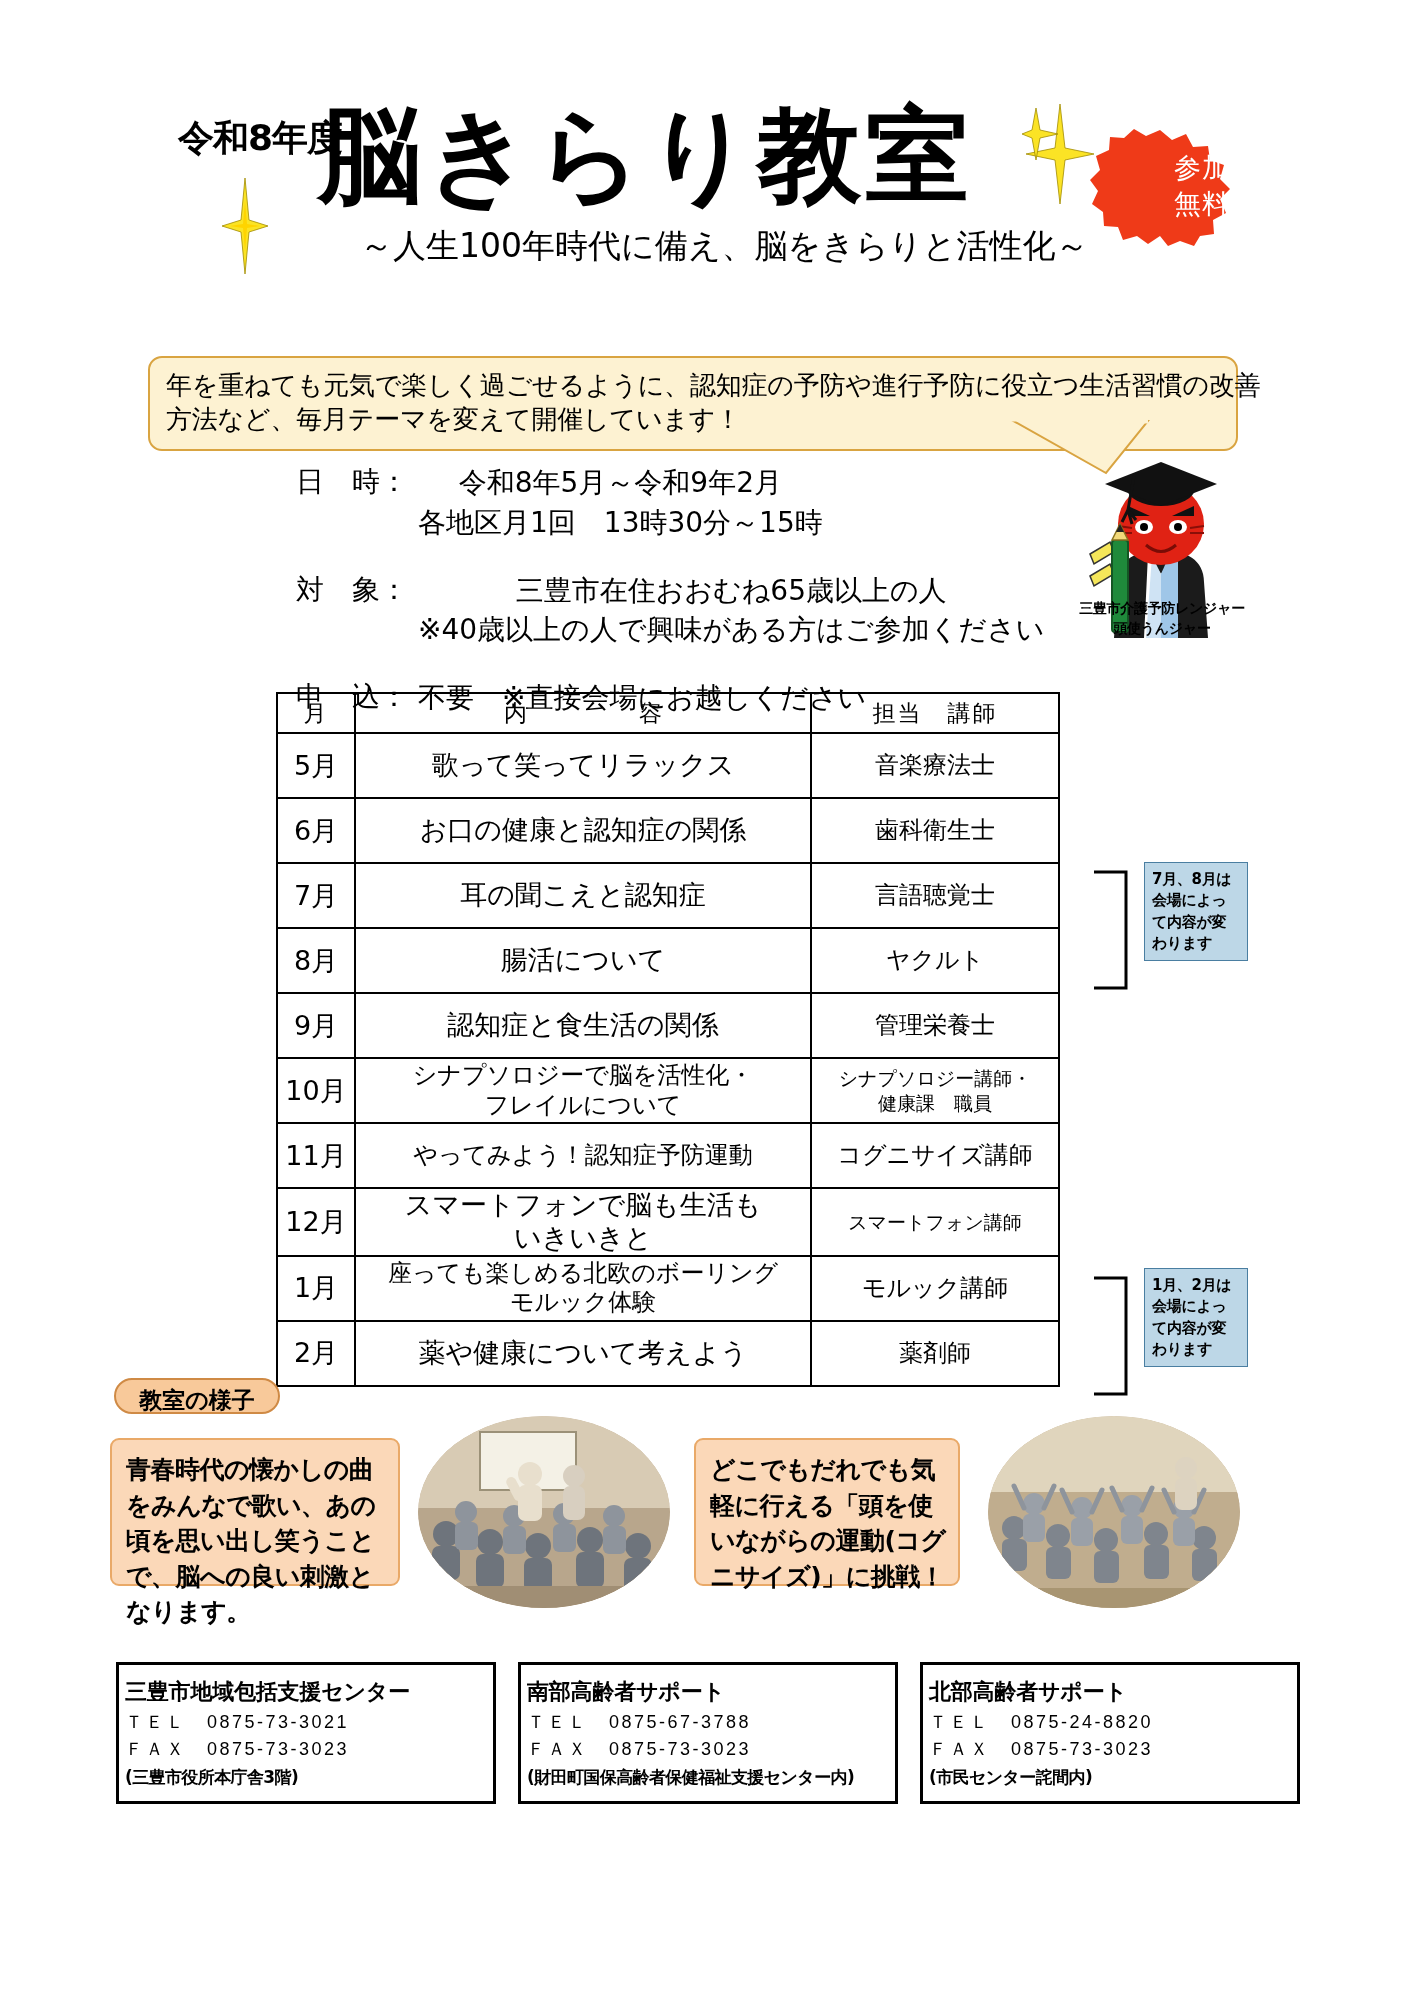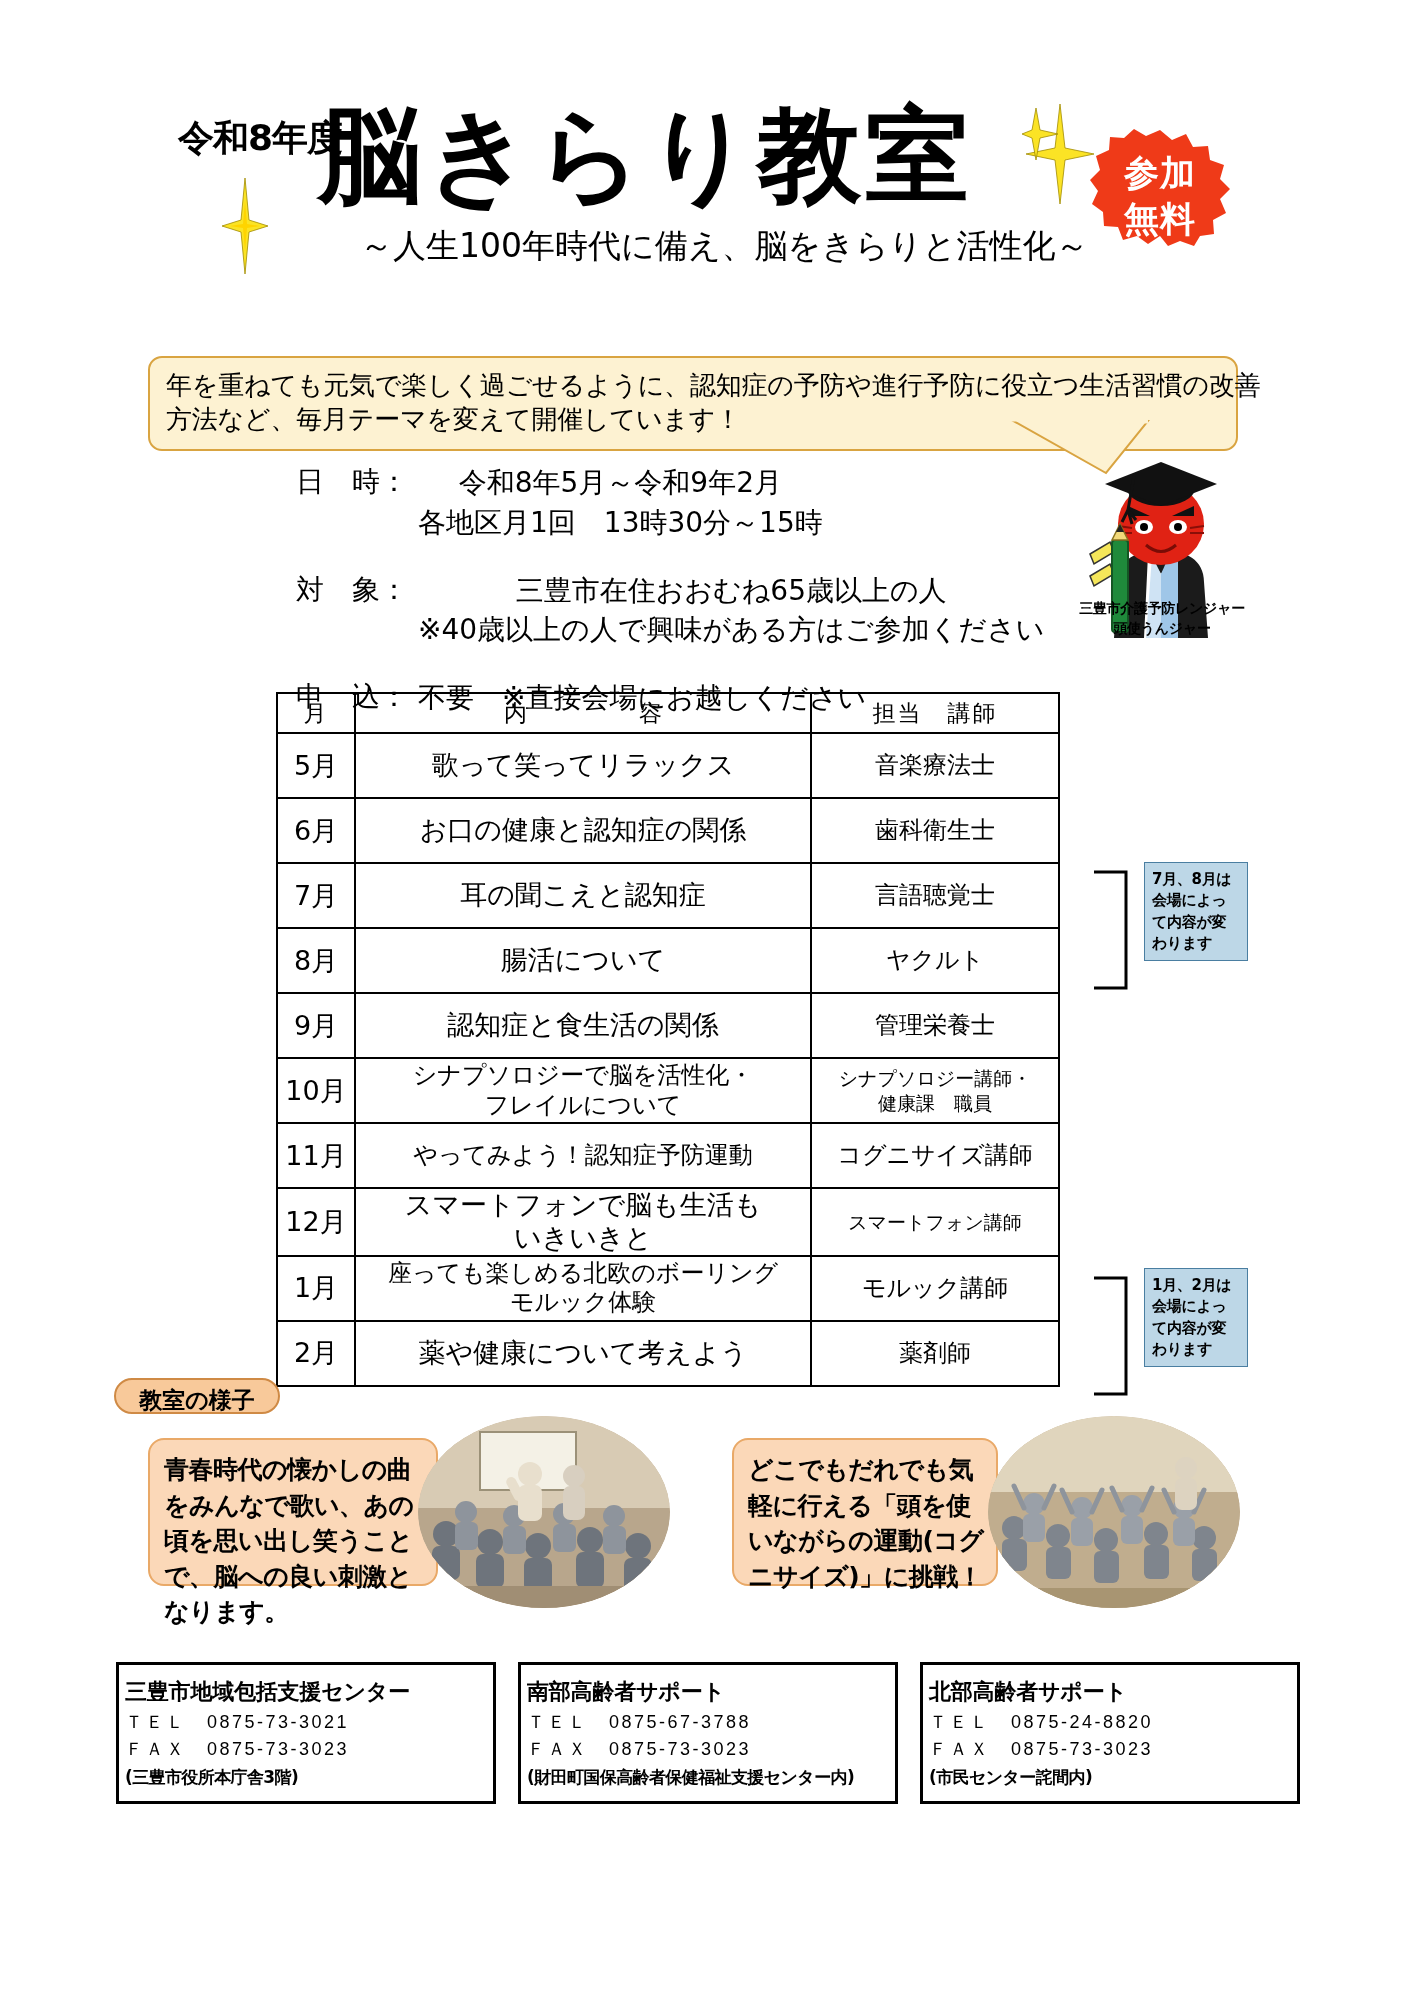--- a/index.html
+++ b/index.html
@@ -71,24 +71,24 @@
     width: 140px; height: 118px;
   }
   .free-badge .burst {
     position: absolute;
     inset: 0;
   }
   .free-badge .badge-text {
     position: absolute;
     left: 0; top: 22px;
     width: 140px;
-    text-align: center;
+    text-align: right;
     color: #ffffff;
-    font-size: 35px;
-    font-weight: 700;
+    font-size: 27px;
+    font-weight: 400;
     line-height: 1.32;
     letter-spacing: 1px;
     z-index: 2;
   }
 
   
   .callout {
     position: absolute;
     left: 148px; top: 356px;
     width: 1090px;
@@ -221,28 +221,27 @@
     text-align: center;
     line-height: 40px;
     font-size: 23px;
     font-weight: 700;
   }
 
   .photo-caption {
     position: absolute;
     background: #fbd8b8;
     border: 2px solid #e9a968;
-    border-radius: 16px;
+    border-radius: 9px;
     box-sizing: border-box;
     padding: 12px 12px 10px 14px;
     font-size: 25px;
     font-weight: 700;
     line-height: 1.42;
     letter-spacing: -0.5px;
-    margin-left: 38px;
   }
   .photo-caption-1 { left: 110px; top: 1438px; width: 290px; height: 148px; }
   .photo-caption-2 { left: 694px; top: 1438px; width: 266px; height: 148px; }
 
   .photo {
     position: absolute;
     border-radius: 50%;
     overflow: hidden;
   }
   .photo-1 { left: 418px; top: 1416px; width: 252px; height: 192px; }

